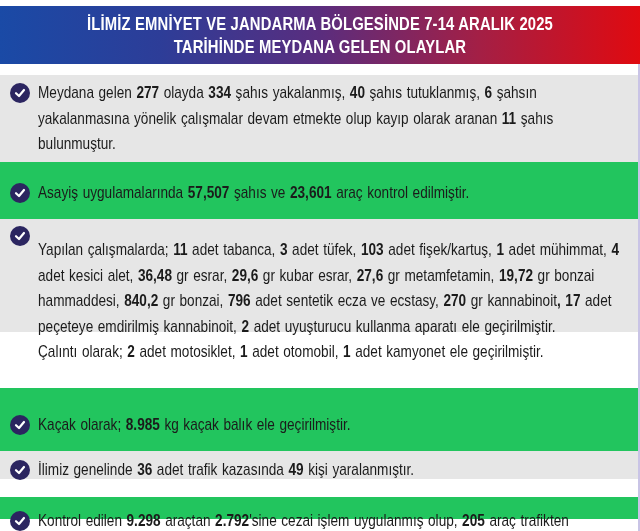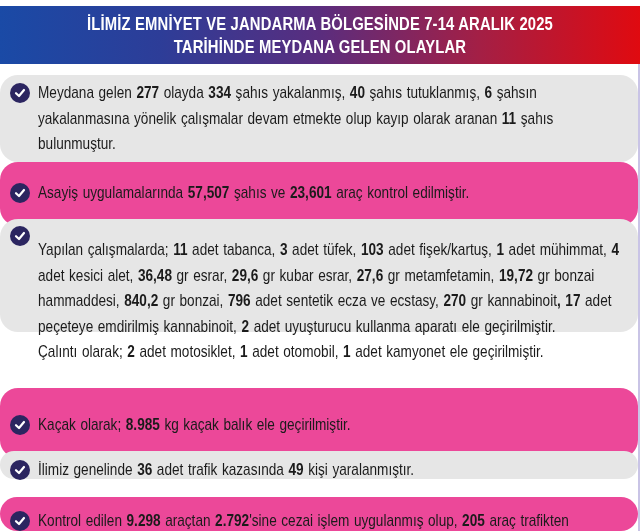--- a/index.html
+++ b/index.html
@@ -11,23 +11,23 @@
   .banner {
     position:absolute; left:0; top:6px; width:640px; height:58px;
     background: linear-gradient(90deg, #1a4aa6 0%, #2d3d98 25%, #5a2d7e 50%, #a41f45 75%, #e00a10 100%);
     color:#fff; text-align:center;
     font-family: "Liberation Sans", sans-serif; font-weight:bold;
     display:flex; flex-direction:column; justify-content:center;
     letter-spacing:0.2px;
   }
   .banner .line { font-size:19px; line-height:23px; transform:scaleX(0.78); white-space:nowrap; }
   .right-rule { position:absolute; right:0; top:64px; width:2px; height:467px; background:#c9c4e6; }
-  .section { position:absolute; left:0; width:638px; box-sizing:border-box; padding-left:38px; padding-right:14px; color:#1b1b1b;border-radius:18px; }
+  .section { position:absolute; left:0; width:638px; box-sizing:border-box; padding-left:38px; padding-right:14px; color:#1b1b1b; }
   .section.gray { background:#e6e6e6; }
-  .section.white { background:#ec4899; }
+  .section.white { background:#22c55e; }
   .check {
     position:absolute; left:10px; width:20px; height:20px; border-radius:50%;
     background:#2b2560; display:flex; align-items:center; justify-content:center;
   }
   .txt {
     font-family: "Liberation Sans", sans-serif; font-size:17px; line-height:25.5px;
     transform-origin:left top; transform:scaleX(0.80); width:730px; word-spacing:1px;
   }
   .txt b { font-weight:bold; }
 </style>
@@ -78,21 +78,21 @@
 
 <div class="section gray" style="top:451px;height:28px;padding-top:6px;">
   <span class="check" style="top:9px;">
     <svg width="12" height="12" viewBox="0 0 12 12">
         <path d="M2 6.2 L5 9 L10 3" stroke="#fff" stroke-width="2.2" fill="none" stroke-linecap="round" stroke-linejoin="round"></path>
       </svg>
   </span>
   <div class="txt"><span>İlimiz genelinde </span><b>36</b><span> adet trafik kazasında </span><b>49</b><span> kişi yaralanmıştır.</span></div>
 </div>
 
-<div class="section white" style="top:497px;height:34px;padding-top:11px;">
+<div class="section white" style="top:497px;height:22px;padding-top:11px;">
   <span class="check" style="top:14px;">
     <svg width="12" height="12" viewBox="0 0 12 12">
         <path d="M2 6.2 L5 9 L10 3" stroke="#fff" stroke-width="2.2" fill="none" stroke-linecap="round" stroke-linejoin="round"></path>
       </svg>
   </span>
   <div class="txt"><span>Kontrol edilen </span><b>9.298</b><span> araçtan </span><b>2.792</b><span>'sine cezai işlem uygulanmış olup, </span><b>205</b><span> araç trafikten</span></div>
 </div>
 
 <div class="right-rule"></div>
 

